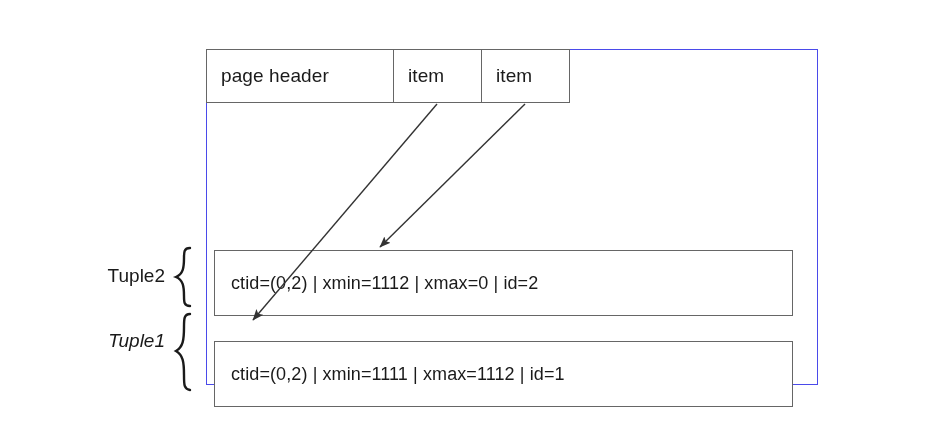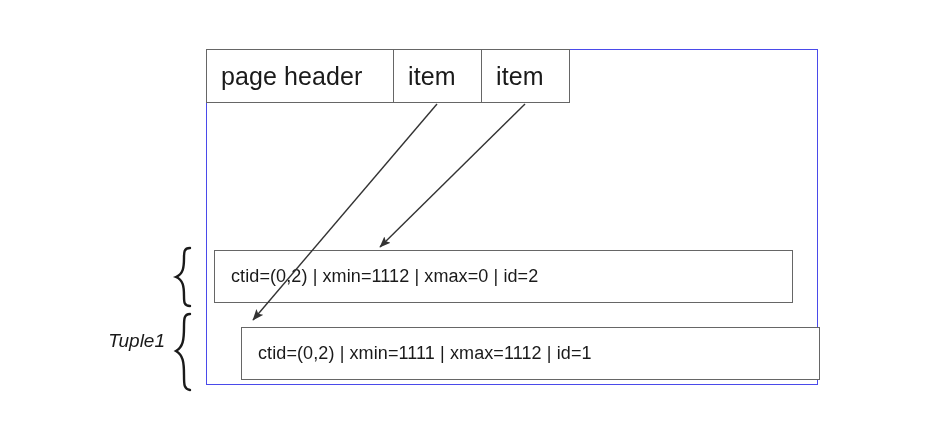--- a/index.html
+++ b/index.html
@@ -53,51 +53,51 @@
     display: flex;
     box-sizing: border-box;
     border: 1px solid #666666;
     background: #ffffff;
   }
   .header-cell {
     box-sizing: border-box;
     display: flex;
     align-items: center;
     padding-left: 14px;
-    font-size: 25px;
+    font-size: 19px;
     letter-spacing: .1px;
     white-space: nowrap;
     background: #ffffff;
   }
   .header-cell + .header-cell {
     border-left: 1px solid #666666;
     text-align: center;
   }
   .cell-page-header { width: 186px; }
   .cell-item-1 { width: 88px; }
   .cell-item-2 { width: 88px; }
 
   
   .tuple-box {
     position: absolute;
     left: 214px;
     width: 579px;
-    height: 53px;
+    height: 66px;
     box-sizing: border-box;
     border: 1px solid #666666;
     background: #ffffff;
     display: flex;
     align-items: center;
     padding-left: 16px;
     font-size: 18px;
     white-space: nowrap;
     letter-spacing: .1px;
   }
   .tuple-box-2 { top: 250px; }
-  .tuple-box-1 { top: 327px; margin-left: 27px; }
+  .tuple-box-1 { top: 341px; }
 
   
   .tuple-label {
     position: absolute;
     font-size: 19px;
     color: #1a1a1a;
     white-space: nowrap;
     text-align: right;
     width: 100px;
   }
@@ -132,20 +132,21 @@
   <div class="header-row">
     <div class="header-cell cell-page-header">page header</div>
     <div class="header-cell cell-item-1">item</div>
     <div class="header-cell cell-item-2">item</div>
   </div>
 
   <div class="tuple-box tuple-box-2">ctid=(0,2) | xmin=1112 | xmax=0 | id=2</div>
 
   <div class="tuple-box tuple-box-1">ctid=(0,2) | xmin=1111 | xmax=1112 | id=1</div>
 
+  <div class="tuple-label tuple-label-2">Tuple2</div>
   <div class="tuple-label tuple-label-1">Tuple1</div>
 
   <div class="brace brace-2">
     <svg width="24" height="62" viewBox="0 0 24 62" xmlns="http://www.w3.org/2000/svg">
       <path d="M18 2 C12 2 12 6 12 12 C12 22 11 28 4 31 C11 34 12 40 12 50 C12 56 12 60 18 60" fill="none" stroke="#1a1a1a" stroke-width="2.4" stroke-linecap="round"></path>
     </svg>
   </div>
   <div class="brace brace-1">
     <svg width="24" height="80" viewBox="0 0 24 80" xmlns="http://www.w3.org/2000/svg">
       <path d="M18 2 C12 2 12 7 12 15 C12 28 11 35 4 39 C11 43 12 50 12 63 C12 73 12 77 18 78" fill="none" stroke="#1a1a1a" stroke-width="2.4" stroke-linecap="round"></path>

